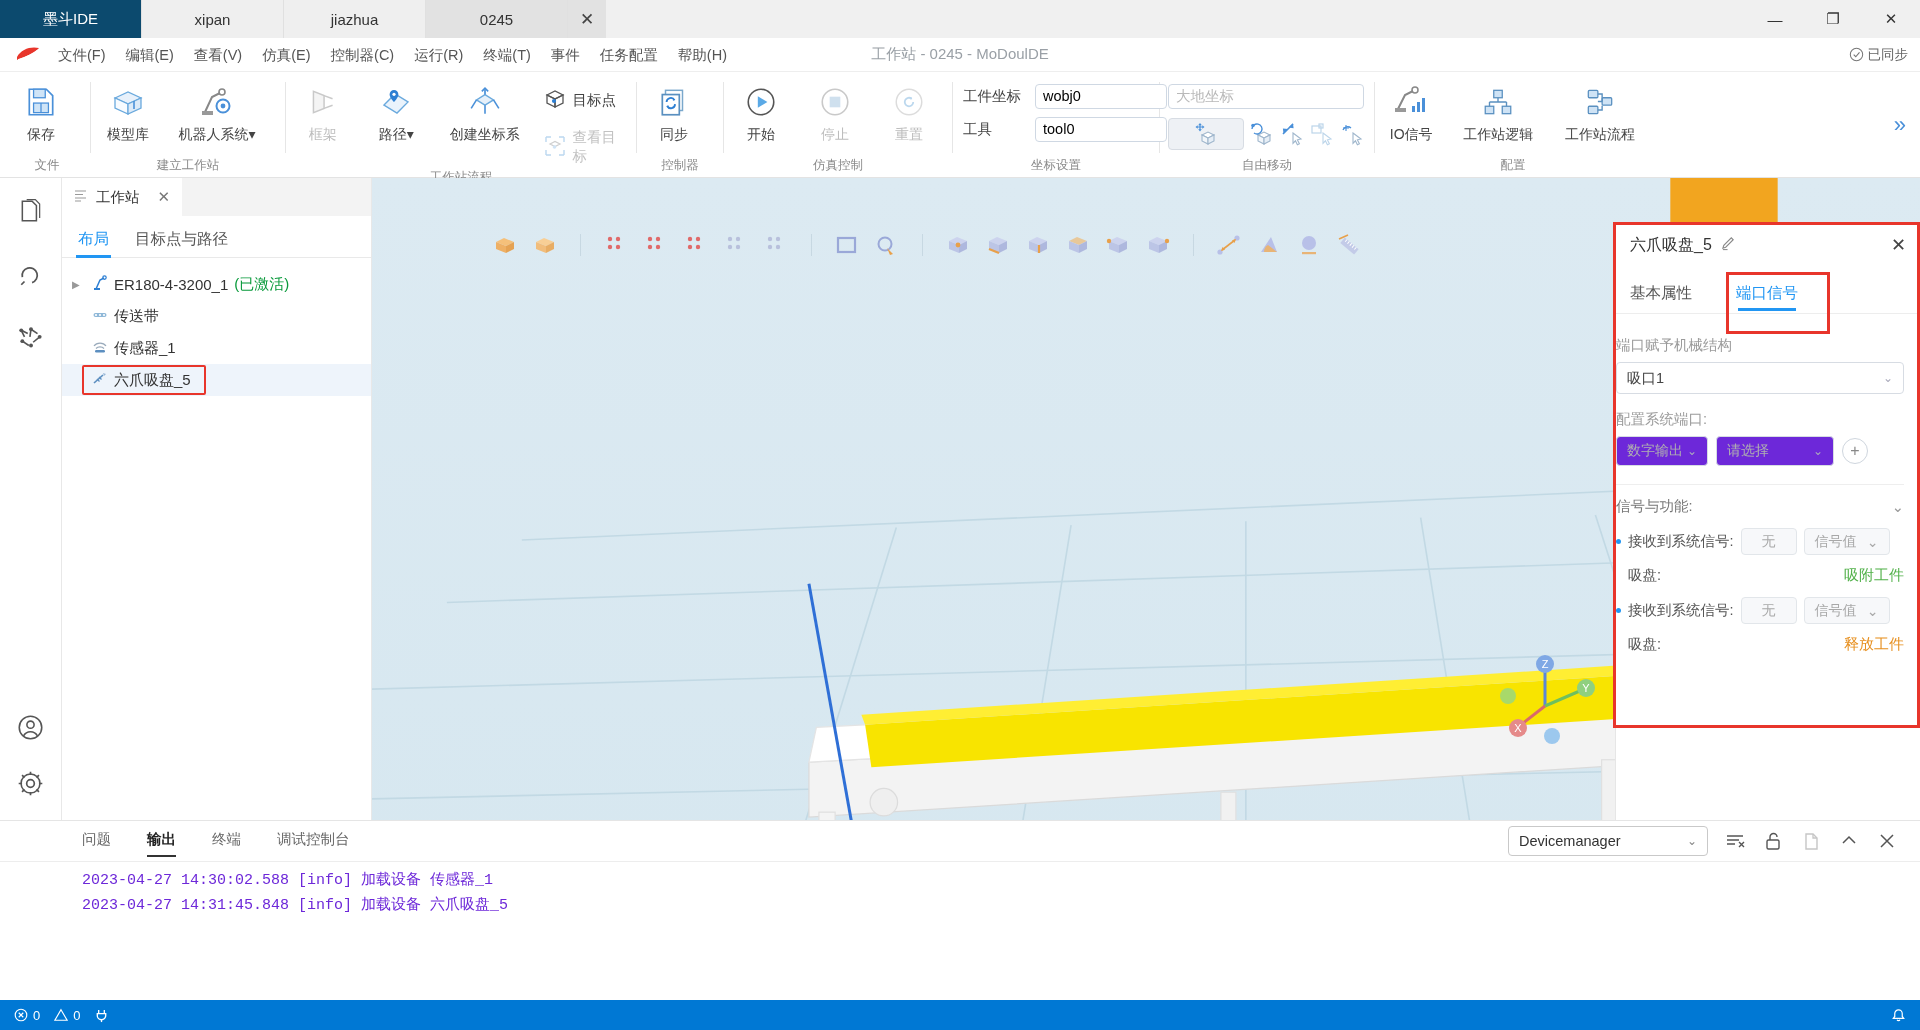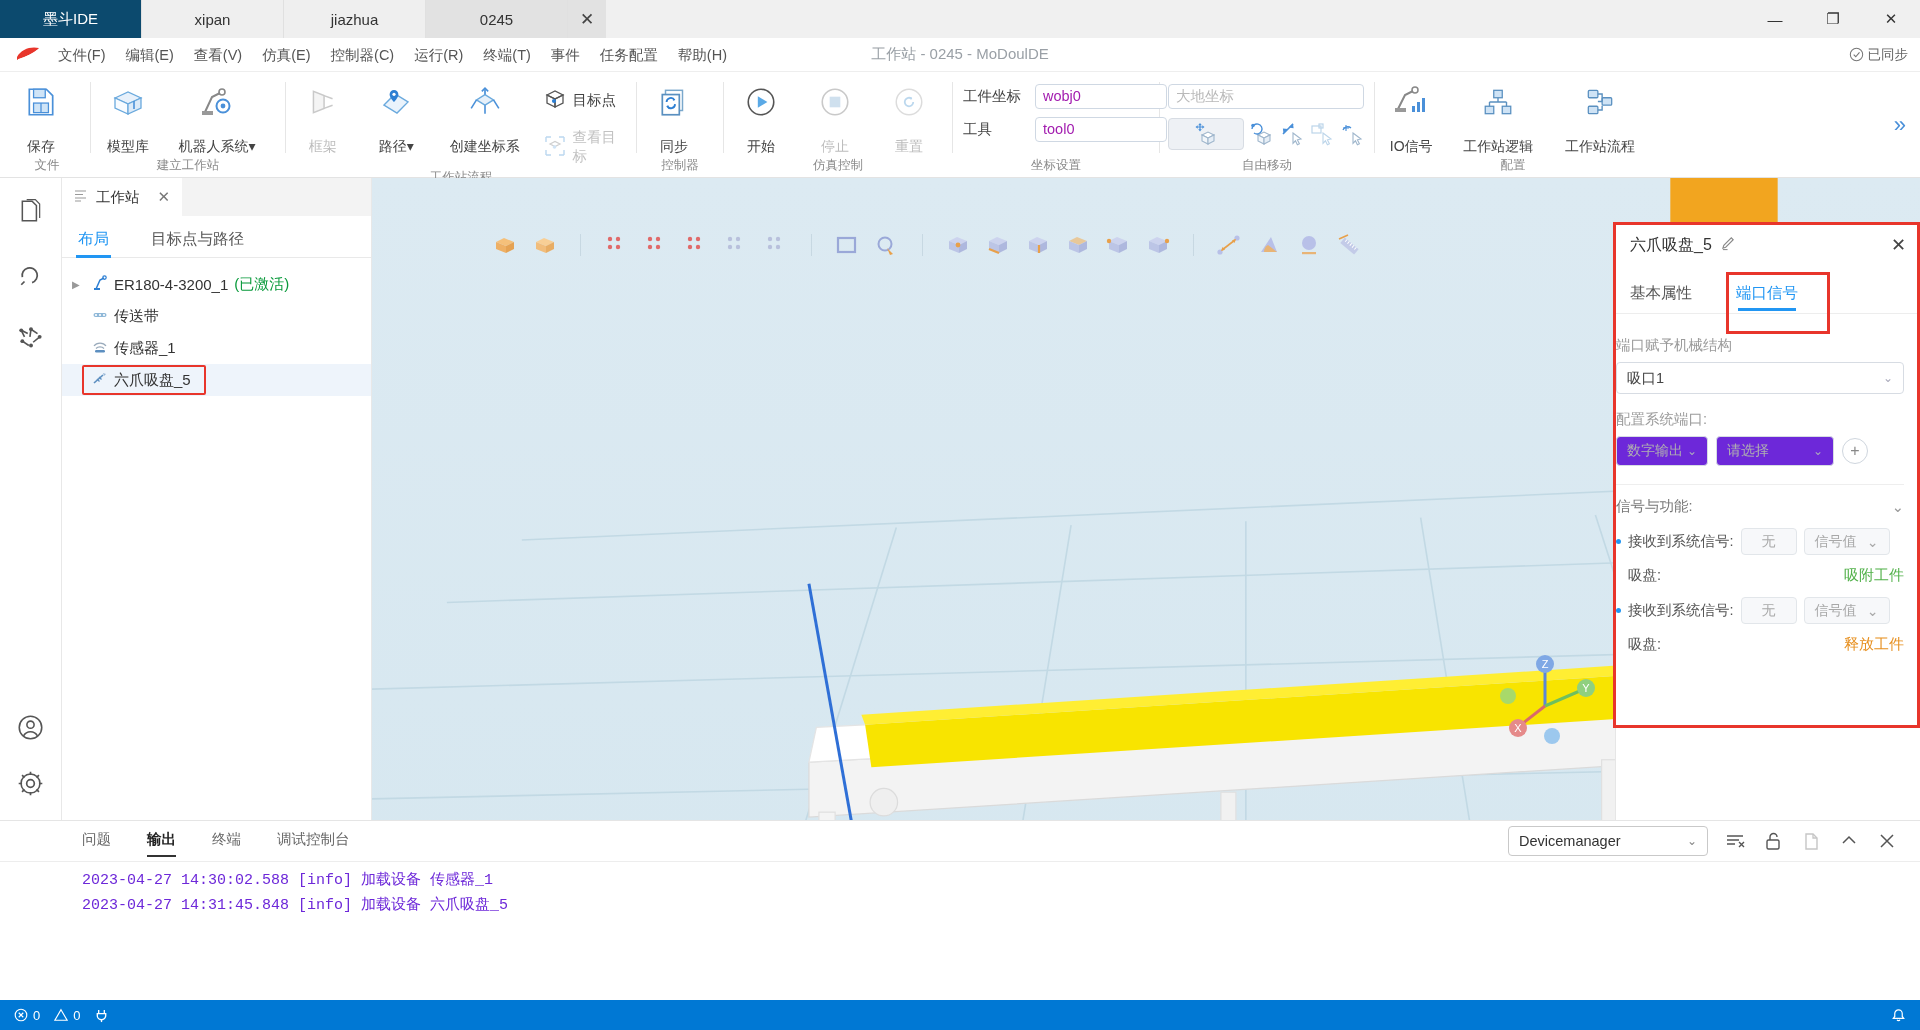--- a/index.html
+++ b/index.html
@@ -38,51 +38,51 @@
   .sync-right { margin-left:auto; margin-right:12px; display:flex; align-items:center; gap:4px;
                 color:#666; font-size:13.5px; }
 
   
   .ribbon { height:106px; flex:0 0 106px; background:#fff; border-bottom:1px solid #e3e3e3;
             display:flex; align-items:stretch; position:relative; padding-left:4px;}
   .rgroup { display:flex; flex-direction:column; position:relative; }
   .rgroup-items { flex:1; display:flex; align-items:flex-start; padding-top:6px; }
   .rgroup-label { height:20px; text-align:center; font-size:12.5px; color:#8a8a8a; line-height:16px; }
   .rsep { width:1px; background:#e6e6e6; margin:10px 0 24px 0; }
-  .rbtn { width:74px; display:flex; flex-direction:column; align-items:center; gap:16px; padding-top:4px; cursor:default;}
+  .rbtn { width:74px; display:flex; flex-direction:column; align-items:center; gap:4px; padding-top:4px; cursor:default;}
   .rbtn .lbl { font-size:14px; color:#444; white-space:nowrap; }
   .rbtn.wide { width:104px; }
   .rbtn.disabled .lbl { color:#bdbdbd; }
   .rbtn .ico { height:40px; display:flex; align-items:center; justify-content:center; }
   .rbtn-small { display:flex; align-items:center; gap:6px; padding:3px 6px; }
   .rbtn-small .lbl { font-size:14.5px; color:#444; }
   .rbtn-small.disabled .lbl { color:#c2c2c2; }
   .rstack { display:flex; flex-direction:column; justify-content:center; gap:8px; padding-top:6px;}
   .coordrow { display:flex; align-items:center; gap:10px; }
   .coordrow .cl { font-size:14.5px; color:#444; width:62px; }
   .field { width:132px; height:25px; border:1px solid #cfd8e3; border-radius:4px; background:#fff;
-           font-size:14.5px; color:#a21caf; padding:0 7px; line-height:23px; }
+           font-size:14.5px; color:#000000; padding:0 7px; line-height:23px; }
   .field.ghost { color:#b9b9b9; width:196px; }
   .movebar { display:flex; gap:6px; align-items:center; }
   .mvbtn { width:30px; height:30px; display:flex; align-items:center; justify-content:center; border-radius:4px;}
   .mvbtn.sel { background:#eef1f5; }
 
   
   .workrow { flex:1; display:flex; min-height:0; }
   .activitybar { width:62px; background:#fff; border-right:1px solid #e8e8e8;
                  display:flex; flex-direction:column; align-items:center; padding-top:14px; gap:26px;}
   .act { width:38px; height:38px; display:flex; align-items:center; justify-content:center; }
   .act-bottom { margin-top:auto; display:flex; flex-direction:column; gap:18px; padding-bottom:18px; align-items:center;}
 
   
   .leftpanel { width:310px; background:#fff; border-right:1px solid #e8e8e8; display:flex; flex-direction:column;}
   .lp-tabbar { height:38px; display:flex; align-items:stretch; background:#f3f3f3; }
   .lp-tab { display:flex; align-items:center; gap:8px; padding:0 12px; background:#fff; font-size:14.5px; color:#333;}
   .lp-tab .x { font-size:15px; color:#777; margin-left:10px;}
-  .lp-subtabs { height:42px; display:flex; align-items:flex-end; gap:42px; padding:0 16px; border-bottom:1px solid #e9e9e9;}
+  .lp-subtabs { height:42px; display:flex; align-items:flex-end; gap:26px; padding:0 16px; border-bottom:1px solid #e9e9e9;}
   .lp-subtab { font-size:15.5px; color:#555; padding-bottom:7px; position:relative; }
   .lp-subtab.active { color:#2196f3; }
   .lp-subtab.active::after { content:""; position:absolute; left:-2px; right:-2px; bottom:-1px; height:3px; background:#2196f3;}
   .tree { padding-top:10px; font-size:15px; }
   .tnode { height:32px; display:flex; align-items:center; gap:6px; padding-left:10px; color:#333; position:relative;}
   .tnode.child { padding-left:30px; }
   .tnode.selected { background:#eef4fb; }
   .tcaret { width:14px; color:#999; font-size:10px; }
   .tlabel-green { color:#0a9a3c; }
   .sel-outline { position:absolute; left:20px; right:165px; top:1px; bottom:1px; border:2px solid #e8352b;

